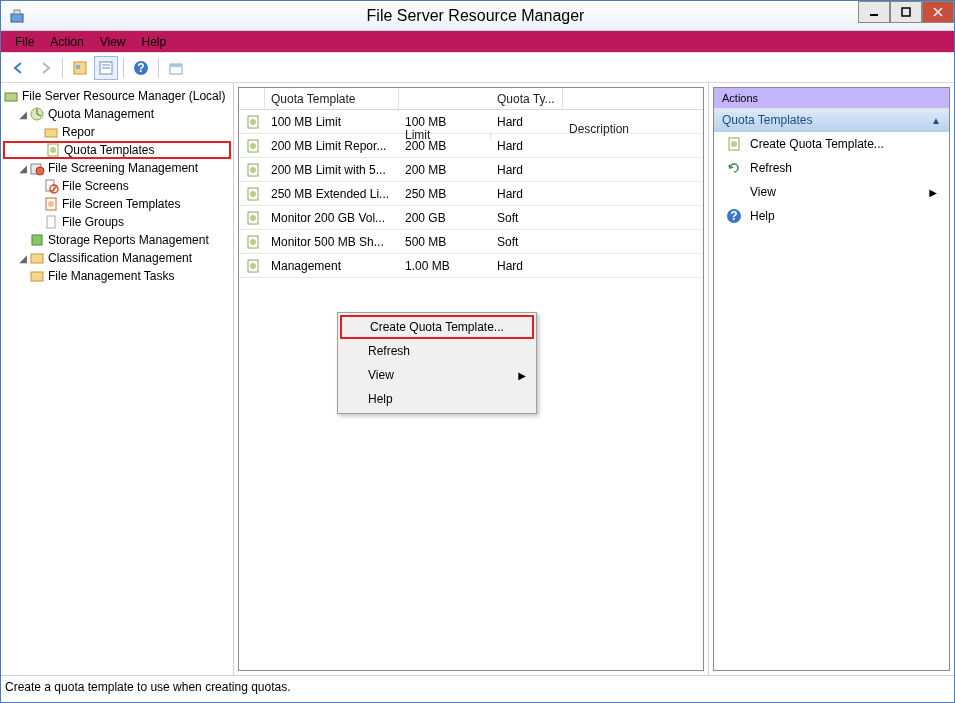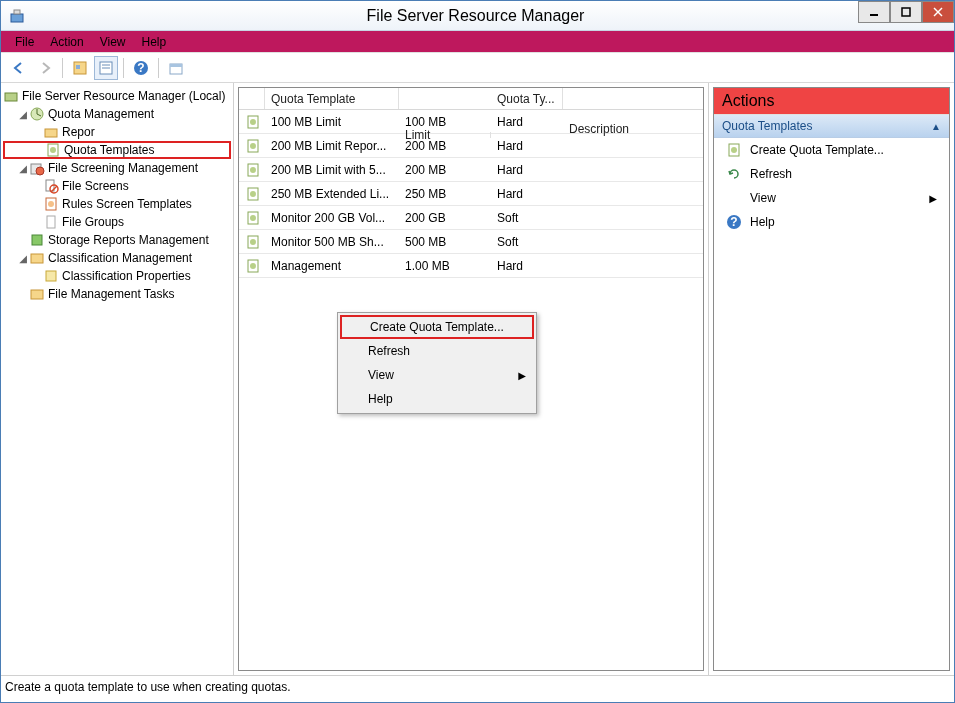--- a/index.html
+++ b/index.html
@@ -40,21 +40,21 @@
 .listrow .cell.c1 { width:134px;}
 .listrow .cell.c2 { width:92px;}
 .listrow .cell.c3 { width:72px;}
 .listrow .cell.c4 { flex:1;}
 .ctxmenu { position:absolute; left:98px; top:224px; width:200px; background:#f0f0f0; border:1px solid #a0a0a0; box-shadow:2px 2px 4px rgba(0,0,0,0.25); padding:2px;}
 .ctxmenu .ctxitem { height:24px; display:flex; align-items:center; padding:0 10px 0 28px; position:relative;}
 .ctxmenu .ctxitem .sub { position:absolute; right:8px; font-size:10px;}
 .ctxmenu .ctxitem.hl { border:2px solid #d22; }
 .actionspane { width:245px; padding:4px;}
 .actionswrap { border:1px solid #8a8a8a; height:100%; background:#fff;}
-.actionshdr { background:#ef4444; padding:4px 8px; font-size:16px; border-bottom:1px solid #e0e0e0;}
+.actionshdr { background:#c4b5fd; padding:4px 8px; font-size:11px; border-bottom:1px solid #e0e0e0;}
 .actionstitle { background:linear-gradient(#dce9f7,#b9d2ee); padding:4px 8px; font-size:13px; color:#1b4e87; border-bottom:1px solid #b8cde6; display:flex; align-items:center; position:relative;}
 .actionstitle .arrowup { position:absolute; right:8px; font-size:10px;}
 .aitem { display:flex; align-items:center; height:24px; padding:4px 12px; gap:8px;}
 .aitem .aicon { width:16px; height:16px; display:flex; align-items:center; justify-content:center;}
 .statusbar { height:24px; border-top:1px solid #d0d0d0; padding:4px 4px; background:#fff; font-size:12px;}
 svg { display:block; }
 </style>
 </head>
 <body>
 
@@ -197,21 +197,21 @@
         <span>File Screens</span>
       </div>
       <div class="row lvl3">
         <span class="arrow"></span>
         <span class="ticon">
             <svg width="16" height="16">
               <rect x="3" y="2" width="10" height="12" fill="#fff" stroke="#c86838"></rect>
               <circle cx="8" cy="8" r="3" fill="#f6c088"></circle>
             </svg>
           </span>
-        <span>Rules Screen Templates</span>
+        <span>File Screen Templates</span>
       </div>
       <div class="row lvl3">
         <span class="arrow"></span>
         <span class="ticon">
             <svg width="16" height="16">
               <rect x="4" y="2" width="8" height="12" fill="#fff" stroke="#aaa"></rect>
             </svg>
           </span>
         <span>File Groups</span>
       </div>
@@ -225,29 +225,20 @@
         <span>Storage Reports Management</span>
       </div>
       <div class="row lvl2">
         <span class="arrow">◢</span>
         <span class="ticon">
             <svg width="16" height="16">
               <rect x="2" y="4" width="12" height="9" fill="#f6d68a" stroke="#c89638"></rect>
             </svg>
           </span>
         <span>Classification Management</span>
-      </div>
-      <div class="row lvl3">
-        <span class="arrow"></span>
-        <span class="ticon">
-            <svg width="16" height="16">
-              <rect x="3" y="3" width="10" height="10" fill="#f6e8a8" stroke="#c8a838"></rect>
-            </svg>
-          </span>
-        <span>Classification Properties</span>
       </div>
       <div class="row lvl2">
         <span class="arrow"></span>
         <span class="ticon">
             <svg width="16" height="16">
               <rect x="2" y="4" width="12" height="9" fill="#f6d68a" stroke="#c89638"></rect>
             </svg>
           </span>
         <span>File Management Tasks</span>
       </div>

